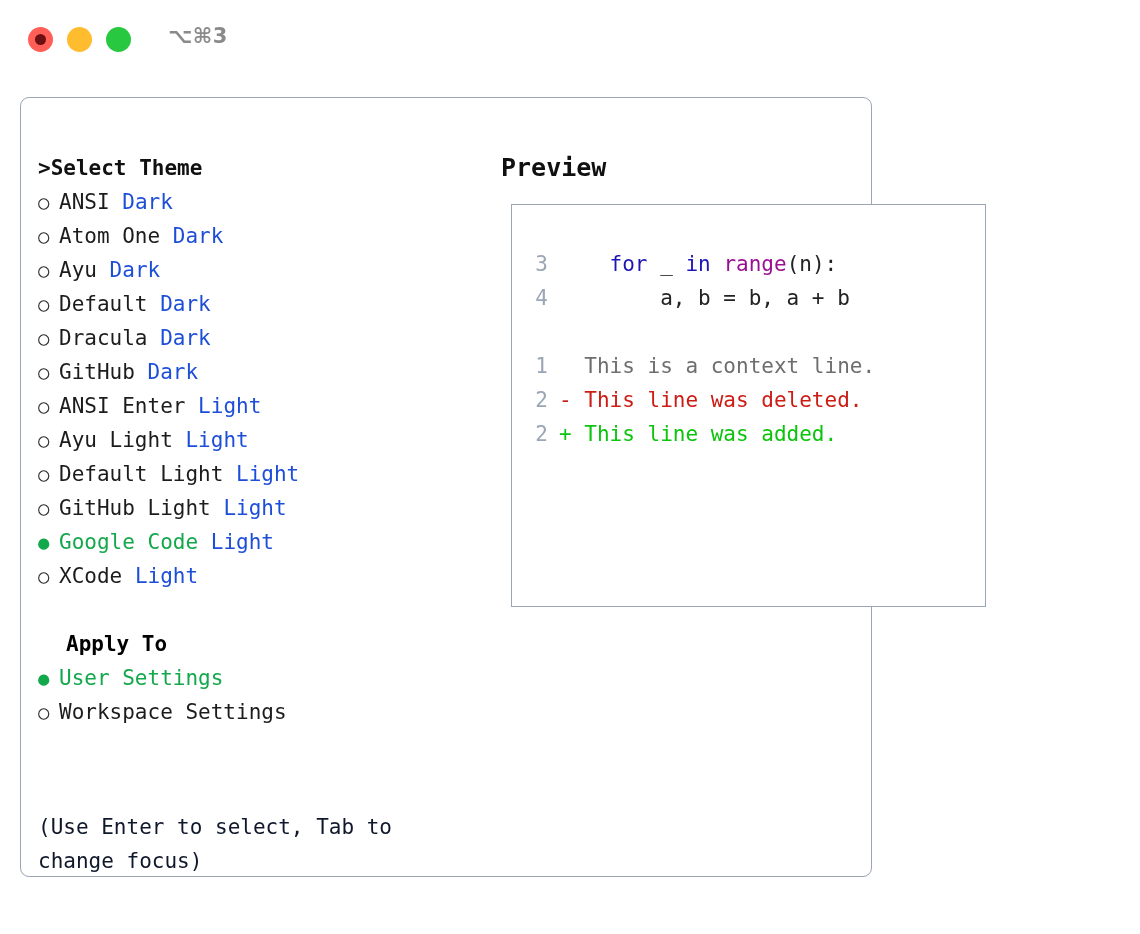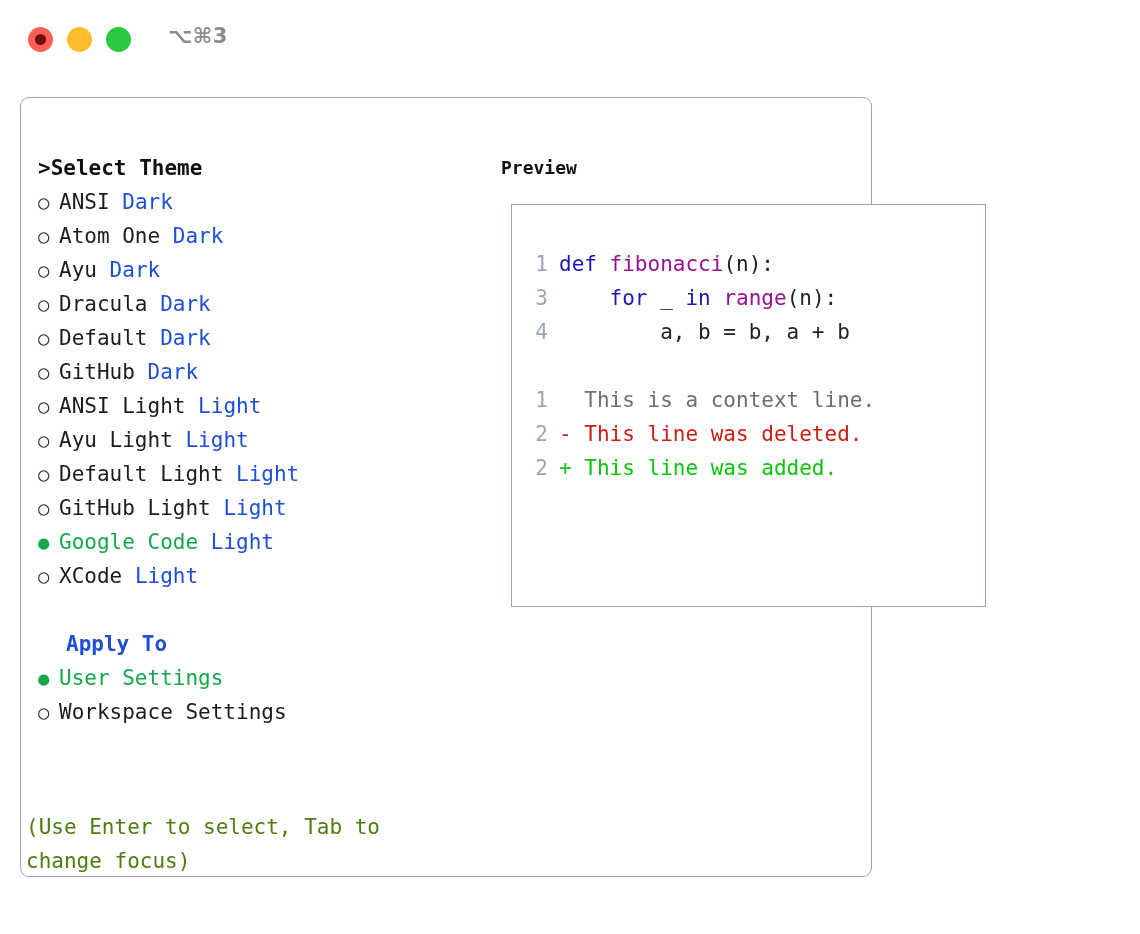--- a/index.html
+++ b/index.html
@@ -106,45 +106,45 @@
   .opt-row.selected .bullet { color: #12a84b; }
   .opt-row.selected .label  { color: #12a84b; text-align: center; }
   .opt-row .label { color: #1c1c1c; margin-top: 28px; }
   .opt-row .meta  { color: #1d4ed8; }
 
   .spacer-row { height: 34px; }
 
   .group-hdr {
     font-size: 21px;
     font-weight: bold;
-    color: #1d4ed8;
+    color: #000000;
     line-height: 34px;
     white-space: pre;
     padding-left: 28px;
   }
 
   #hint {
     position: absolute;
-    left: 5px;
+    left: 17px;
     top: 712px;
     width: 410px;
     font-size: 21px;
     line-height: 34px;
-    color: #4d7c0f;
+    color: #0f172a;
   }
 
   
   #right-col {
     position: absolute;
     left: 480px;
     top: 53px;
     width: 490px;
   }
   #preview-title {
-    font-size: 18px;
+    font-size: 25px;
     font-weight: bold;
     color: #101010;
     line-height: 34px;
   }
   #preview-box {
     position: absolute;
     left: 10px;
     top: 53px;
     width: 475px;
     height: 403px;
@@ -196,24 +196,24 @@
   <div id="panel">
 
     <div id="left-col">
 
       <div class="hdr-row"><span class="caret">&gt;</span><span>Select Theme</span></div>
 
       <div id="theme-list">
           <div class="opt-row"><span class="bullet">○</span><span class="label">ANSI</span> <span class="meta">Dark</span></div>
           <div class="opt-row"><span class="bullet">○</span><span class="label">Atom One</span> <span class="meta">Dark</span></div>
           <div class="opt-row"><span class="bullet">○</span><span class="label">Ayu</span> <span class="meta">Dark</span></div>
+          <div class="opt-row"><span class="bullet">○</span><span class="label">Default</span> <span class="meta">Dark</span></div>
           <div class="opt-row"><span class="bullet">○</span><span class="label">Dracula</span> <span class="meta">Dark</span></div>
-          <div class="opt-row"><span class="bullet">○</span><span class="label">Default</span> <span class="meta">Dark</span></div>
           <div class="opt-row"><span class="bullet">○</span><span class="label">GitHub</span> <span class="meta">Dark</span></div>
-          <div class="opt-row"><span class="bullet">○</span><span class="label">ANSI Light</span> <span class="meta">Light</span></div>
+          <div class="opt-row"><span class="bullet">○</span><span class="label">ANSI Enter</span> <span class="meta">Light</span></div>
           <div class="opt-row"><span class="bullet">○</span><span class="label">Ayu Light</span> <span class="meta">Light</span></div>
           <div class="opt-row"><span class="bullet">○</span><span class="label">Default Light</span> <span class="meta">Light</span></div>
           <div class="opt-row"><span class="bullet">○</span><span class="label">GitHub Light</span> <span class="meta">Light</span></div>
           <div class="opt-row selected"><span class="bullet">●</span><span class="label">Google Code</span> <span class="meta">Light</span></div>
           <div class="opt-row"><span class="bullet">○</span><span class="label">XCode</span> <span class="meta">Light</span></div>
         </div>
 
       <div class="spacer-row"></div>
 
       <div class="group-hdr">Apply To</div>
@@ -225,21 +225,20 @@
     </div>
 
     <div id="hint">(Use Enter to select, Tab to change focus)</div>
 
     <div id="right-col">
       <div id="preview-title">Preview</div>
 
       <div id="preview-box">
         <div id="code-area">
           <div id="code-lines">
-              <div class="code-line"><span class="ln">1</span><span class="kw">def </span><span class="fn">fibonacci</span><span class="pl">(n):</span></div>
               <div class="code-line"><span class="ln">3</span><span class="pl">    </span><span class="kw">for</span><span class="pl"> _ </span><span class="kw">in</span><span class="pl"> </span><span class="fn">range</span><span class="pl">(n):</span></div>
               <div class="code-line"><span class="ln">4</span><span class="pl">        a, b = b, a + b</span></div>
             </div>
           <div class="diff-gap"></div>
           <div id="diff-lines">
               <div class="code-line"><span class="ln">1</span><span class="ctx">  This is a context line.</span></div>
               <div class="code-line"><span class="ln">2</span><span class="del">- This line was deleted.</span></div>
               <div class="code-line"><span class="ln">2</span><span class="add">+ This line was added.</span></div>
             </div>
         </div>

